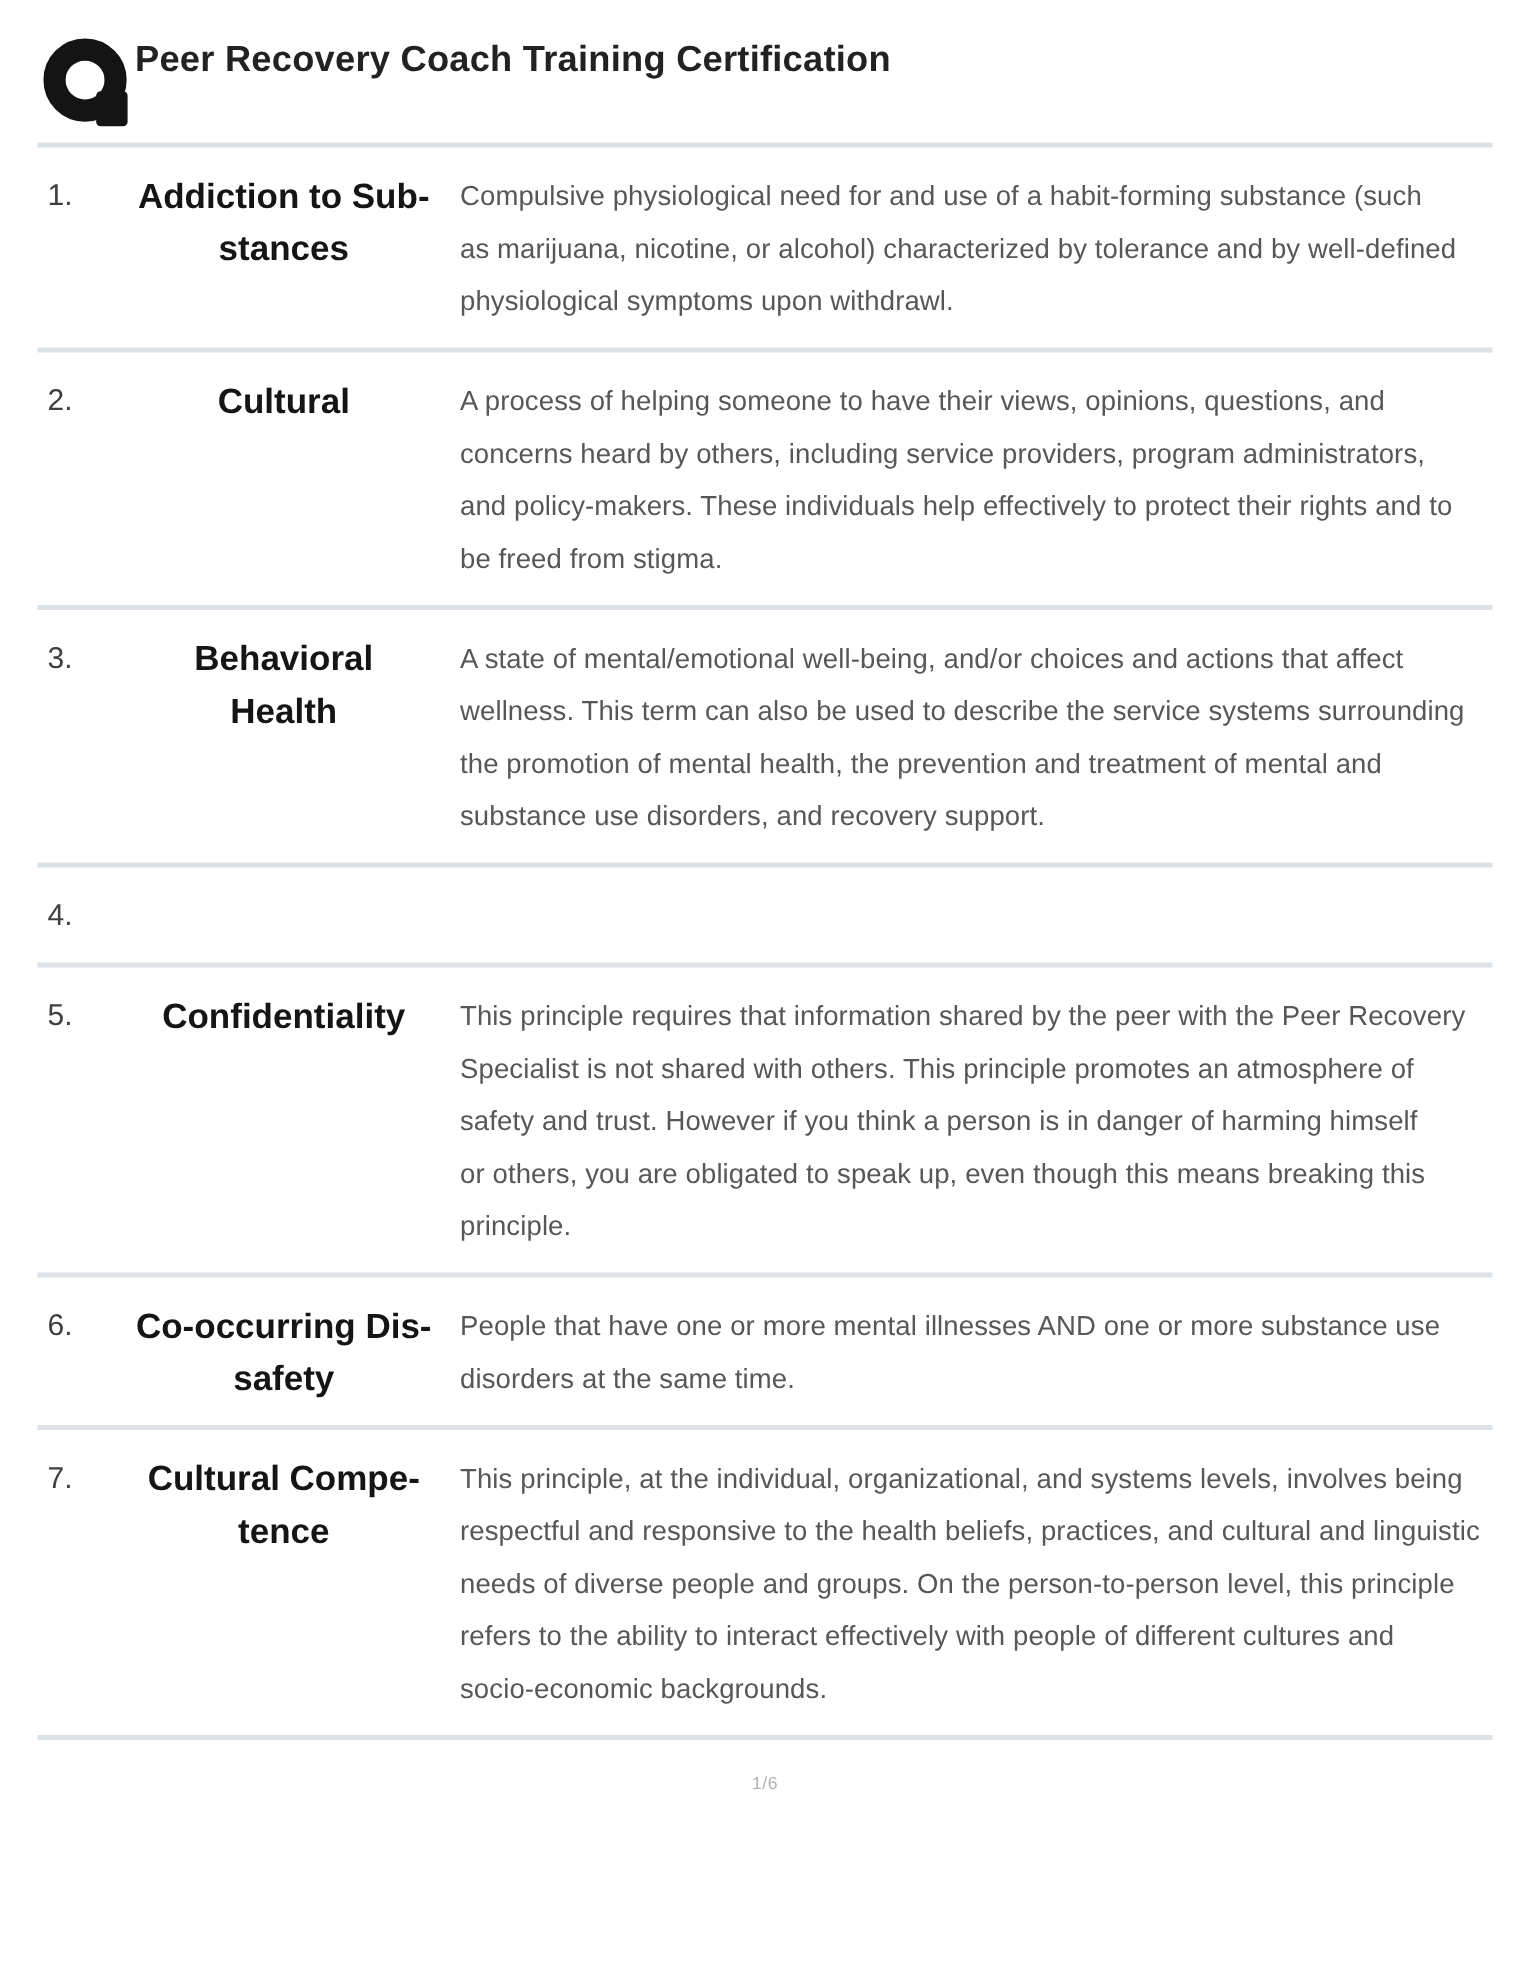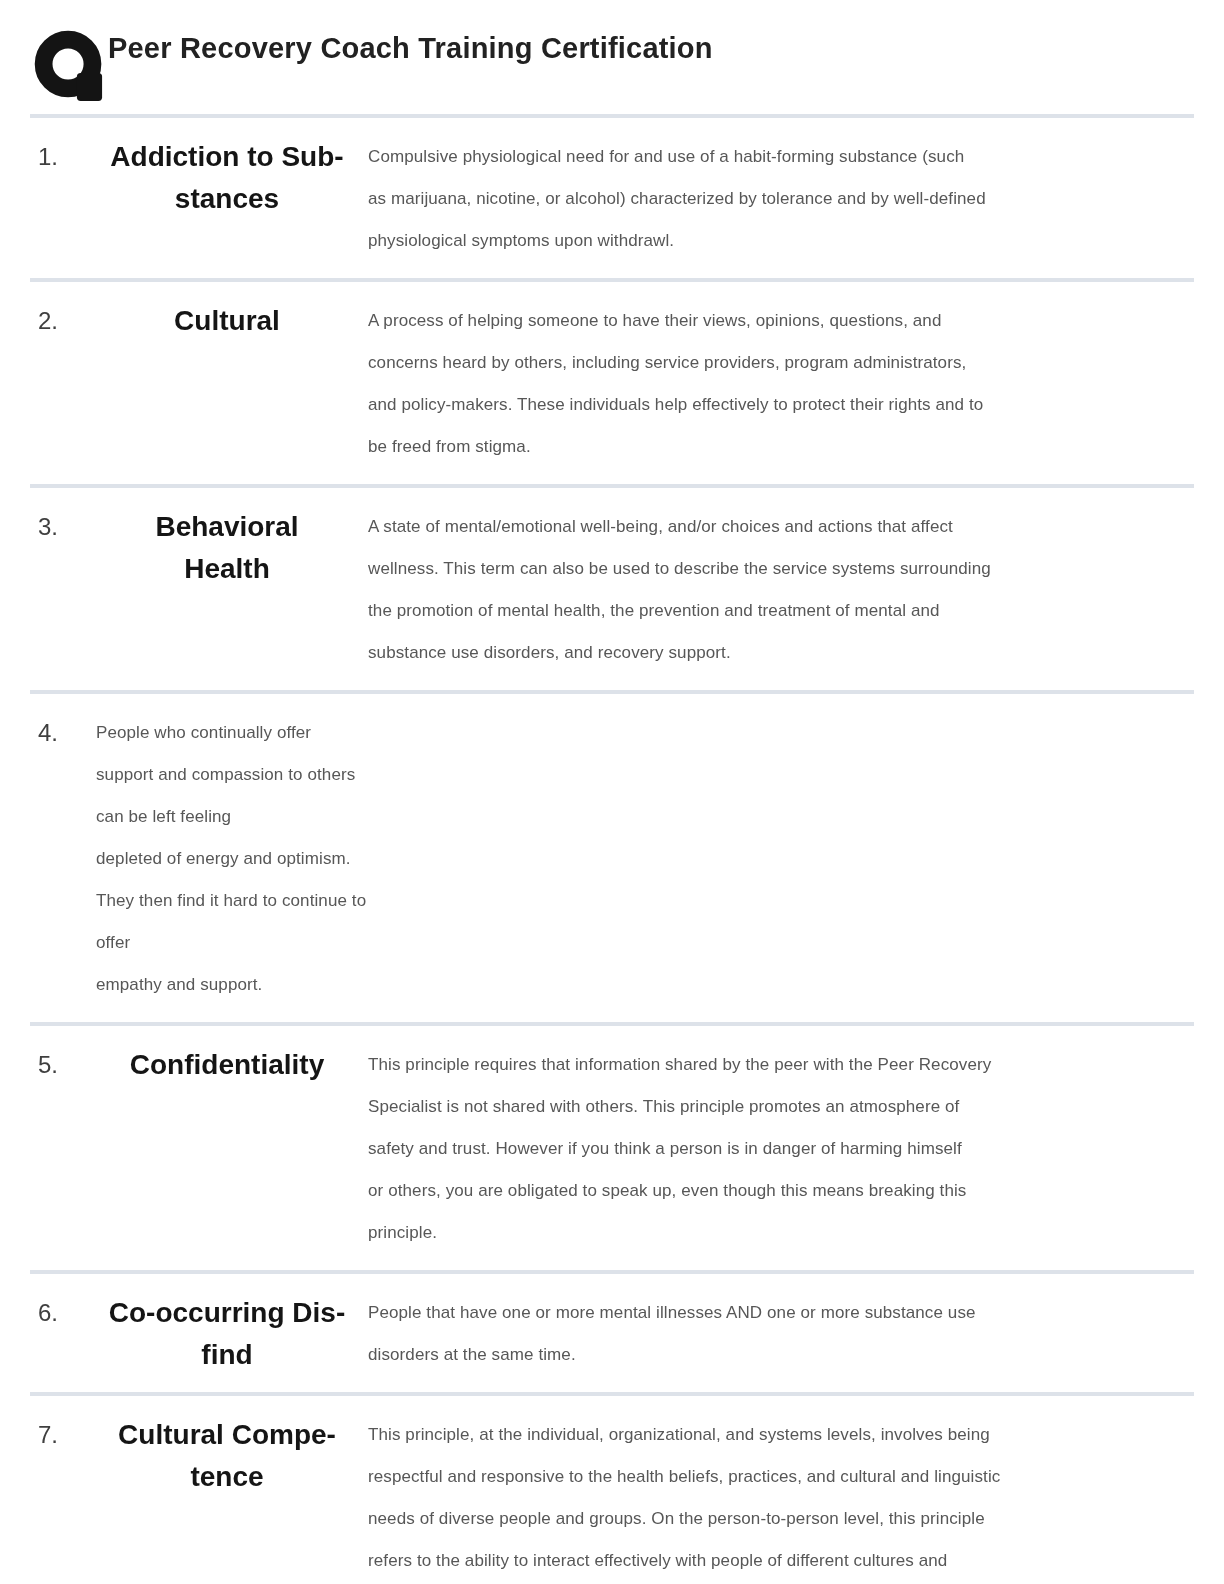--- a/index.html
+++ b/index.html
@@ -68,21 +68,21 @@
   .term{
     font-size:28px;
     font-weight:700;
     color:var(--ink);
     line-height:42px;
     white-space:pre-line;
     padding-right:10px;
     text-align:center;
   }
   .def{
-    font-size:17px;
+    font-size:22px;
     color:var(--def);
     line-height:42px;
     white-space:pre-line;
     letter-spacing:.1px;
   }
   
   .footer{
     margin-top:26px;
     text-align:center;
     font-size:14px;
@@ -131,39 +131,36 @@
       <div class="term">Behavioral
 Health</div>
       <div class="def">A state of mental/emotional well-being, and/or choices and actions that affect
 wellness. This term can also be used to describe the service systems surrounding
 the promotion of mental health, the prevention and treatment of mental and
 substance use disorders, and recovery support.</div>
     </div>
 
     <div class="row">
       <div class="num">4.</div>
-      <div class="def">People who continually offer support and compassion to others can be left feeling
-depleted of energy and optimism. They then find it hard to continue to offer
-empathy and support.</div>
     </div>
 
     <div class="row">
       <div class="num">5.</div>
       <div class="term">Confidentiality</div>
       <div class="def">This principle requires that information shared by the peer with the Peer Recovery
 Specialist is not shared with others. This principle promotes an atmosphere of
 safety and trust. However if you think a person is in danger of harming himself
 or others, you are obligated to speak up, even though this means breaking this
 principle.</div>
     </div>
 
     <div class="row">
       <div class="num">6.</div>
       <div class="term">Co-occurring Dis-
-find</div>
+safety</div>
       <div class="def">People that have one or more mental illnesses AND one or more substance use
 disorders at the same time.</div>
     </div>
 
     <div class="row">
       <div class="num">7.</div>
       <div class="term">Cultural Compe-
 tence</div>
       <div class="def">This principle, at the individual, organizational, and systems levels, involves being
 respectful and responsive to the health beliefs, practices, and cultural and linguistic

